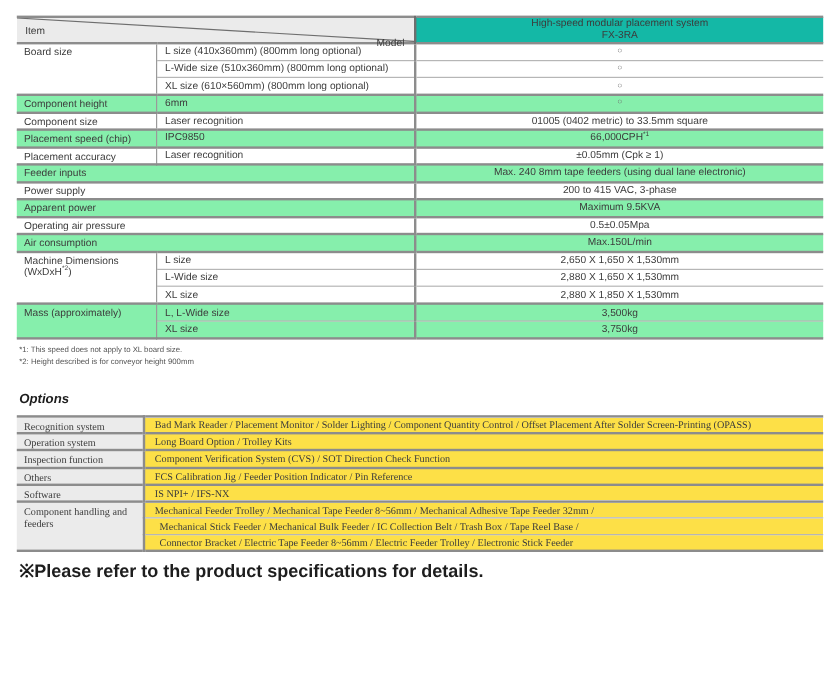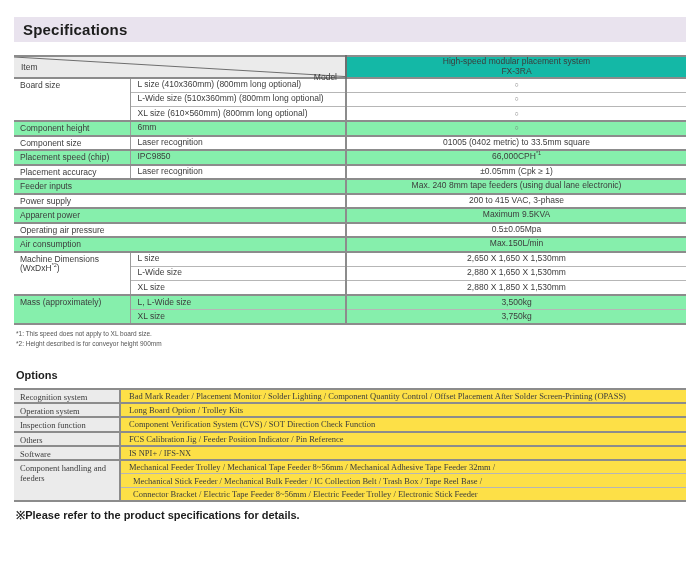--- a/index.html
+++ b/index.html
@@ -26,38 +26,37 @@
 
   
   .hdr-cell { position:relative; height:41px; background:#ebebeb; border-right:2px solid #6e6e6e; padding:0; }
   .hdr-cell svg { position:absolute; inset:0; width:100%; height:100%; }
   .hdr-model { position:absolute; top:16px; right:8px; font-size:8.5px; }
   .hdr-item { position:absolute; bottom:4px; left:7px; font-size:8.5px; }
   .hdr-name { height:41px; background:#14b8a6; text-align:center; font-size:8.5px; line-height:1.55; vertical-align:middle; }
 
   .footnotes { margin-top:4px; font-size:6.5px; line-height:10px; color:#555555; padding-left:2px; }
 
-  .options-title { margin-top:20px; font-size:11px; font-weight:bold; color:#1d1d1d; padding-left:2px; }
+  .options-title { margin-top:20px; font-size:11px; font-weight:bold; color:#1d1d1d; padding-left:2px;font-style:italic; }
 
   .opt-table { margin-top:7px; border-top:2px solid #8c8c8c; border-bottom:2px solid #8c8c8c;font-family:Liberation Serif, serif; }
   .opt-table td { font-size:8.5px; height:13.8px; padding:0 5px; vertical-align:middle; line-height:1.2; }
   .opt-table tr.group-start td { border-top:2px solid #8c8c8c; }
   .opt-table tr.sub-row td { border-top:1px solid #b6b6b6;padding-left:12px; }
   .opt-table .opt-label { background:#ebebeb; border-right:2px solid #8c8c8c; vertical-align:top; padding:2px 4px 0 6px; }
   .opt-table .opt-value { background:#fde047; padding-left:8px; white-space:nowrap; overflow:hidden; }
 
-  .footer-note { margin-top:5px; font-size:11px; font-weight:bold; color:#1d1d1d; padding-left:2px; }
+  .footer-note { margin-top:5px; font-size:15px; font-weight:bold; color:#1d1d1d; padding-left:2px; }
 </style>
 </head>
 <body>
 
 <div class="page">
   <div class="inner">
 
-    <div class="title-bar">Specifications</div>
 
     <table class="spec-table">
       <colgroup>
           <col style="width:116px">
           <col style="width:216px">
           <col>
         </colgroup>
       <tbody>
         <tr>
           <td class="hdr-cell" colspan="2">

